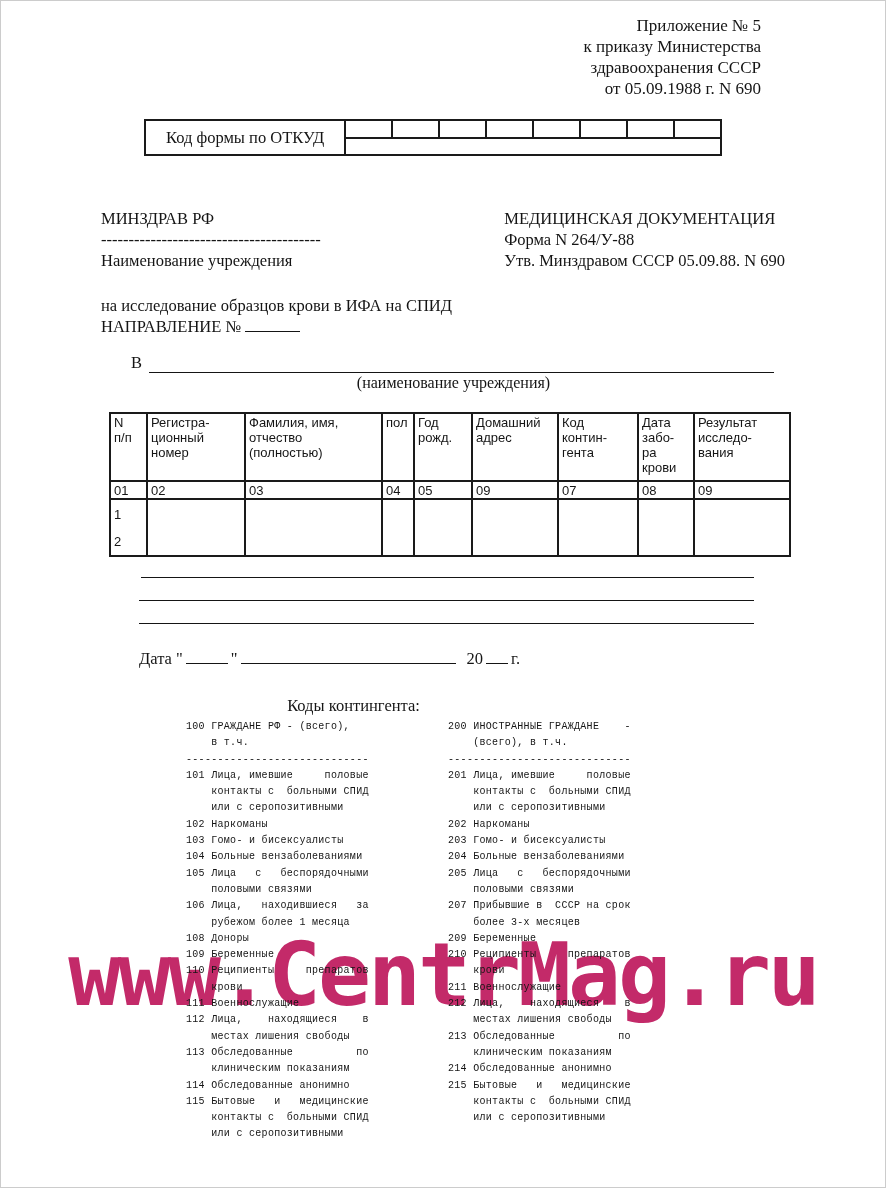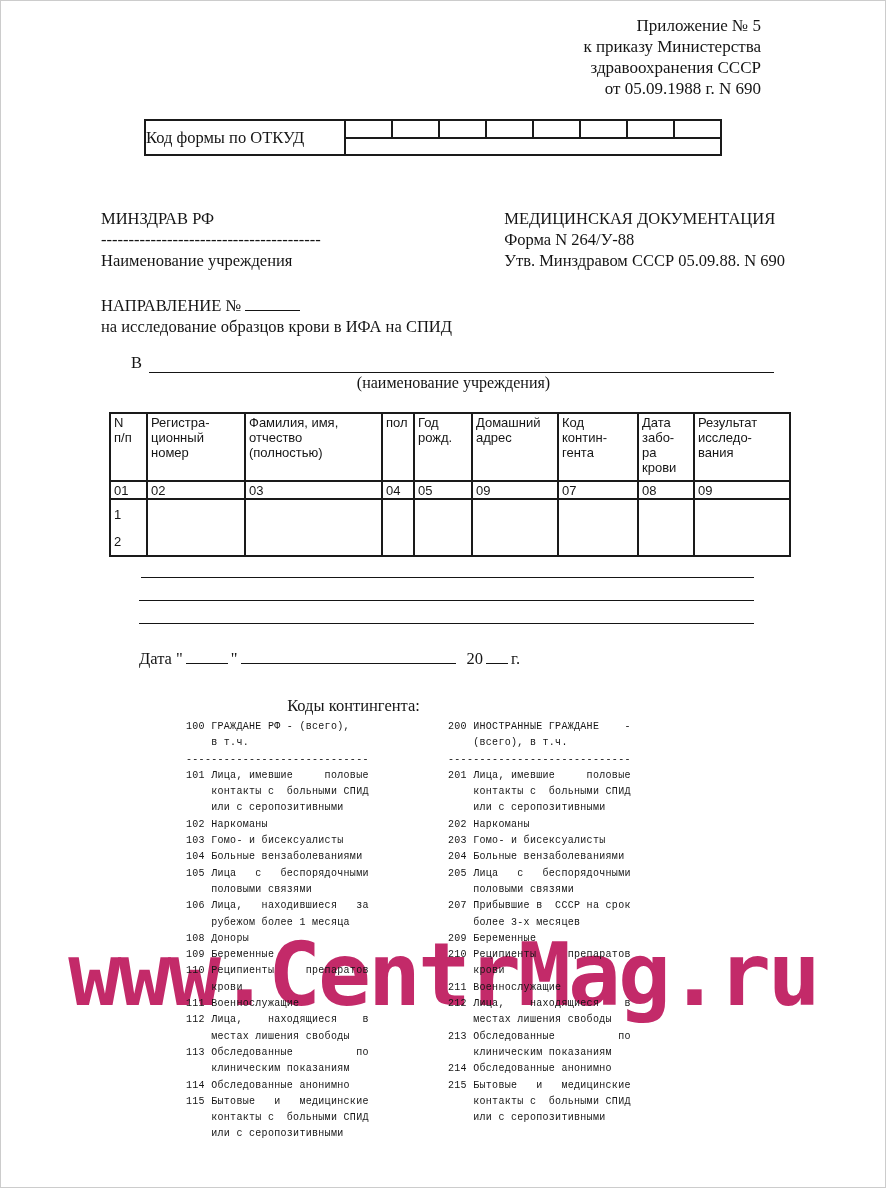--- a/index.html
+++ b/index.html
@@ -14,21 +14,21 @@
     font-size:88px; letter-spacing:-3px; color:#aad7aa; opacity:0.92;
     z-index:0; user-select:none;
   }
   .content { position:relative; z-index:1; }
 
   .appendix { margin:14px 124px 0 0; text-align:right; font-size:17px; line-height:21px; }
 
   .okud-box { margin:20px 0 0 143px; width:578px; height:37px; border:2px solid #1a1a1a;
               display:flex; box-sizing:border-box; }
   .okud-label { width:200px; border-right:2px solid #1a1a1a; box-sizing:border-box;
-                display:flex; align-items:center; padding-left:0; font-size:16.5px; }
+                display:flex; align-items:center; padding-left:20px; font-size:16.5px; }
   .okud-right { flex:1; display:flex; flex-direction:column; }
   .okud-cells { display:flex; height:16px; border-bottom:2px solid #1a1a1a; }
   .okud-cell { flex:1; border-right:2px solid #1a1a1a; }
   .okud-cell:last-child { border-right:none; }
   .okud-bottom { flex:1; }
 
   .org-row { display:flex; justify-content:space-between; margin:52px 100px 0 100px;
              font-size:16.5px; line-height:21px; }
   .issuer div, .docinfo div { white-space:nowrap; }
 
@@ -109,25 +109,25 @@
         <div>Наименование учреждения</div>
       </div>
       <div class="docinfo">
         <div>МЕДИЦИНСКАЯ ДОКУМЕНТАЦИЯ</div>
         <div>Форма N 264/У-88</div>
         <div>Утв. Минздравом СССР 05.09.88. N 690</div>
       </div>
     </div>
 
     <div class="referral">
+      <div>на исследование образцов крови в ИФА на СПИД</div>
       <div>
         <span>НАПРАВЛЕНИЕ №</span>
         <span class="blank w55"></span>
       </div>
-      <div>на исследование образцов крови в ИФА на СПИД</div>
     </div>
 
     <div class="to-line">
       <span>В</span>
       <span class="to-blank"></span>
     </div>
     <div class="to-caption">(наименование учреждения)</div>
 
     <table class="doc-table">
       <colgroup>

